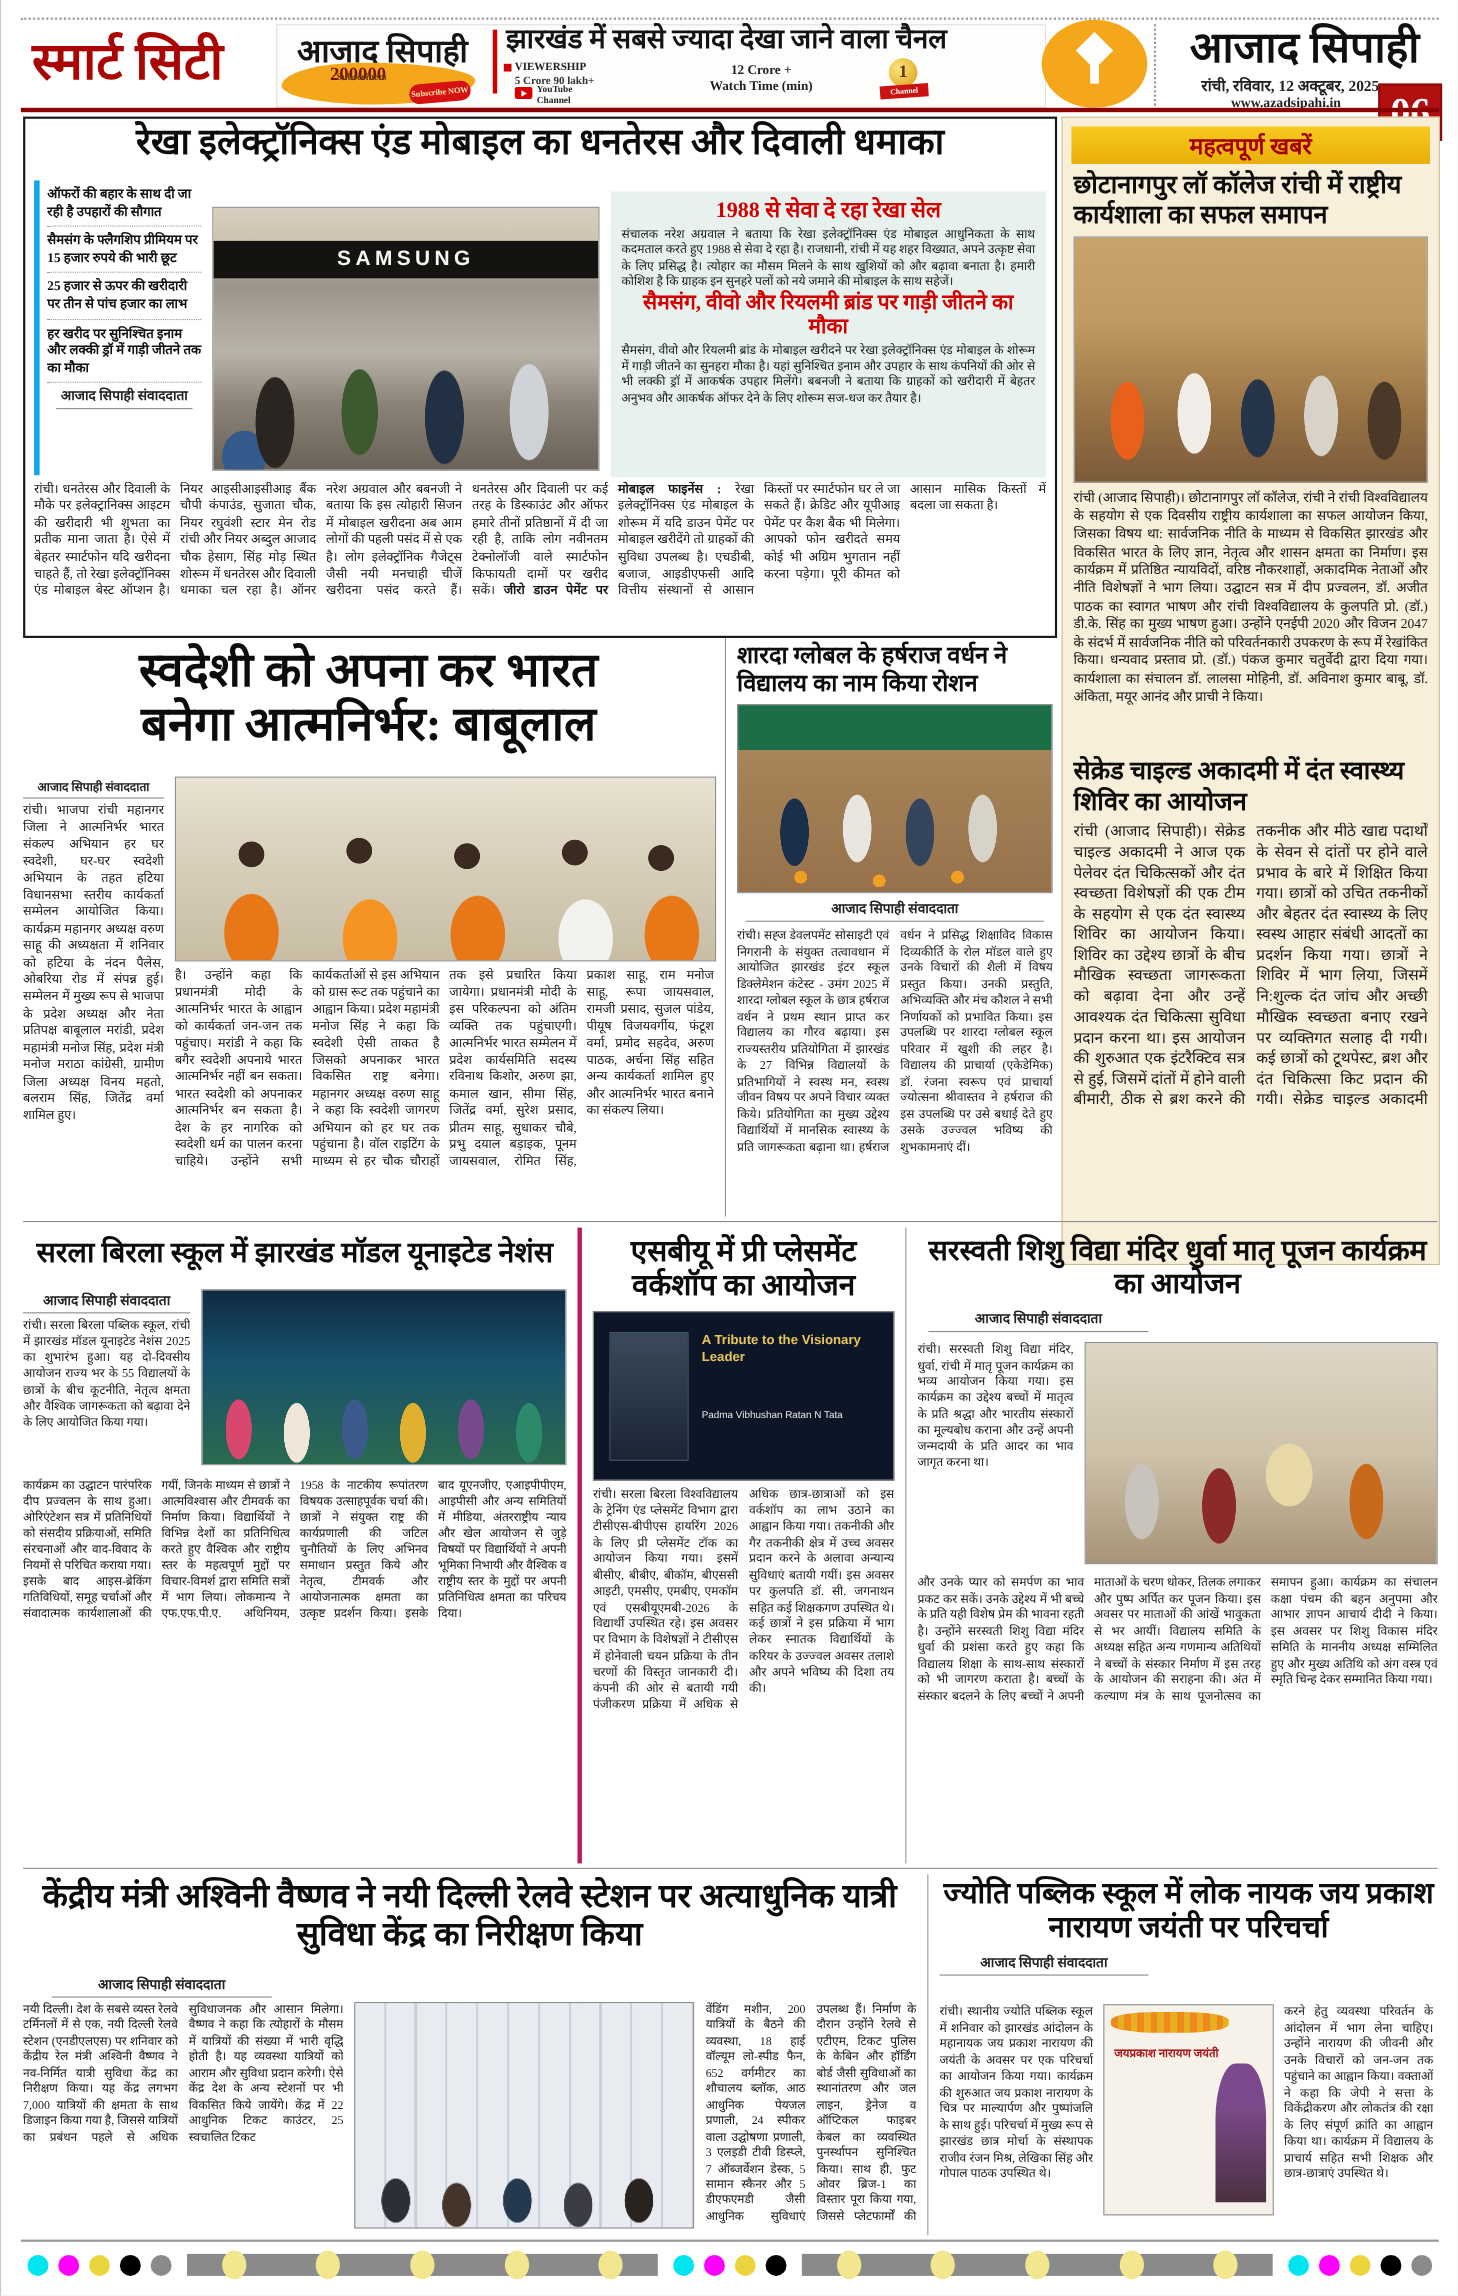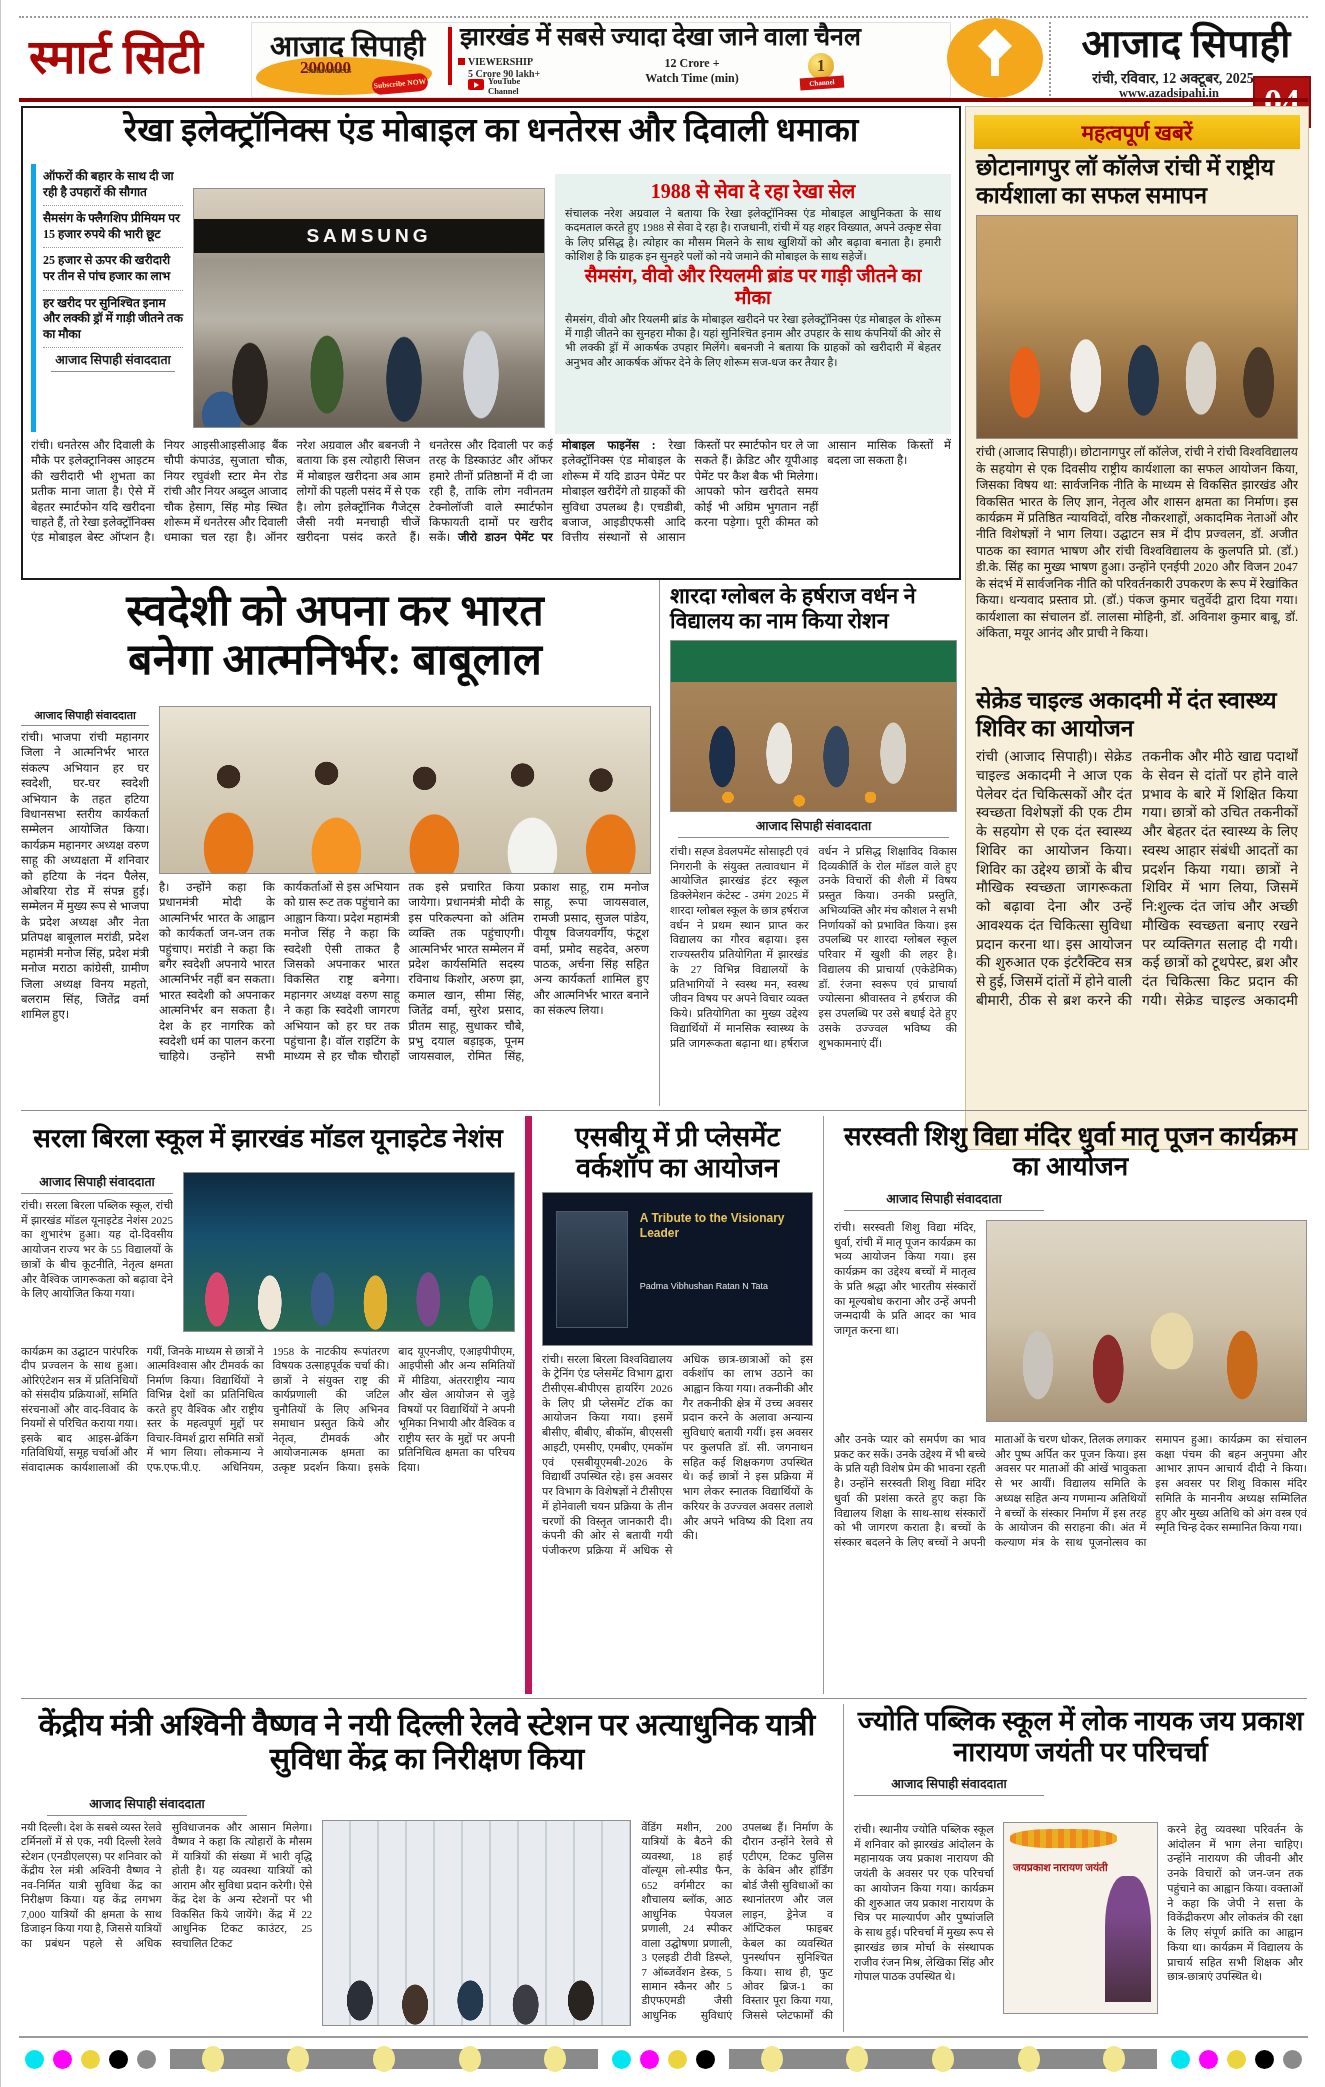--- a/index.html
+++ b/index.html
@@ -146,21 +146,21 @@
   .sar-bd{position:absolute;left:0;right:0;top:228px;bottom:2px;}
   .ph-jmun{background:
       radial-gradient(ellipse 20px 46px at 10% 80%, #d8486e 58%, transparent 60%),
       radial-gradient(ellipse 20px 46px at 26% 82%, #f0e6d8 58%, transparent 60%),
       radial-gradient(ellipse 20px 46px at 42% 80%, #3c5a8c 58%, transparent 60%),
       radial-gradient(ellipse 20px 46px at 58% 82%, #e0b030 58%, transparent 60%),
       radial-gradient(ellipse 20px 46px at 74% 80%, #784a8c 58%, transparent 60%),
       radial-gradient(ellipse 20px 46px at 90% 82%, #2c8a6a 58%, transparent 60%),
       linear-gradient(180deg,#0e2a40 0%,#17506e 40%,#2a6a50 100%);}
 
-  .sbu{left:524px;top:1116px;width:288px;height:578px;border-left:7px solid #be185d;padding-left:10px;box-sizing:border-box;}
+  .sbu{left:524px;top:1116px;width:288px;height:578px;border-left:4px solid #be185d;padding-left:10px;box-sizing:border-box;}
   .sbu-hl{font-size:27px;text-align:center;margin-top:6px;}
   .sbu-ph{height:152px;margin:8px 0 6px;background:#0c1626;}
   .sbu-ph .t1{position:absolute;left:36%;top:12%;color:#e8c45a;font-size:12px;font-weight:bold;
               font-family:"Liberation Sans",sans-serif;line-height:1.3;width:60%;}
   .sbu-ph .t2{position:absolute;left:36%;top:58%;color:#e8e8e8;font-size:9px;
               font-family:"Liberation Sans",sans-serif;width:60%;}
   .sbu-ph .portrait{position:absolute;left:5%;top:12%;width:26%;height:76%;
               background:linear-gradient(180deg,#3a4a5c,#1a2534);border:1px solid #49596c;}
   .sbu-bd{font-size:11px;height:368px;}
 
@@ -250,21 +250,21 @@
   </div>
 
   <div class="abs logo-circle">
     <div class="logo-nib"></div>
     <div class="logo-nib2"></div>
   </div>
   <div class="abs mast-sep"></div>
   <div class="abs mast-title">आजाद सिपाही</div>
   <div class="abs mast-date">रांची, रविवार, 12 अक्टूबर, 2025</div>
   <div class="abs mast-web">www.azadsipahi.in</div>
-  <div class="abs pageno">04</div>
+  <div class="abs pageno">06</div>
   <div class="abs redrule"></div>
 
   <div class="abs a1">
     <div class="a1-hl hl">रेखा इलेक्ट्रॉनिक्स एंड मोबाइल का धनतेरस और दिवाली धमाका</div>
     <div class="a1-row">
       <div class="a1-bullets">
         <div class="bu">ऑफरों की बहार के साथ दी जा रही है उपहारों की सौगात</div>
         <div class="bu">सैमसंग के फ्लैगशिप प्रीमियम पर 15 हजार रुपये की भारी छूट</div>
         <div class="bu">25 हजार से ऊपर की खरीदारी पर तीन से पांच हजार का लाभ</div>
         <div class="bu">हर खरीद पर सुनिश्चित इनाम और लक्की ड्रॉ में गाड़ी जीतने तक का मौका</div>

